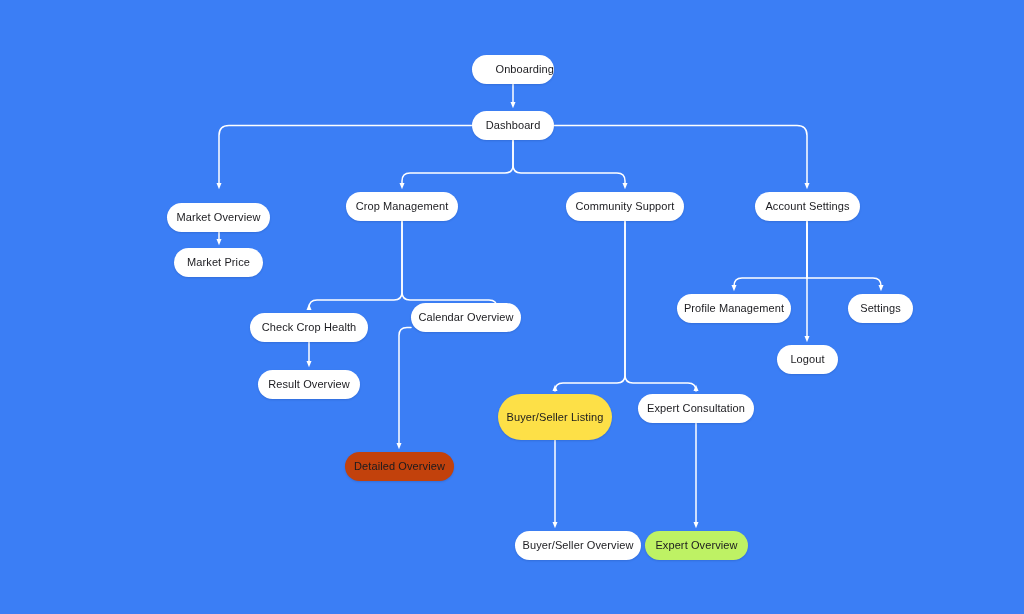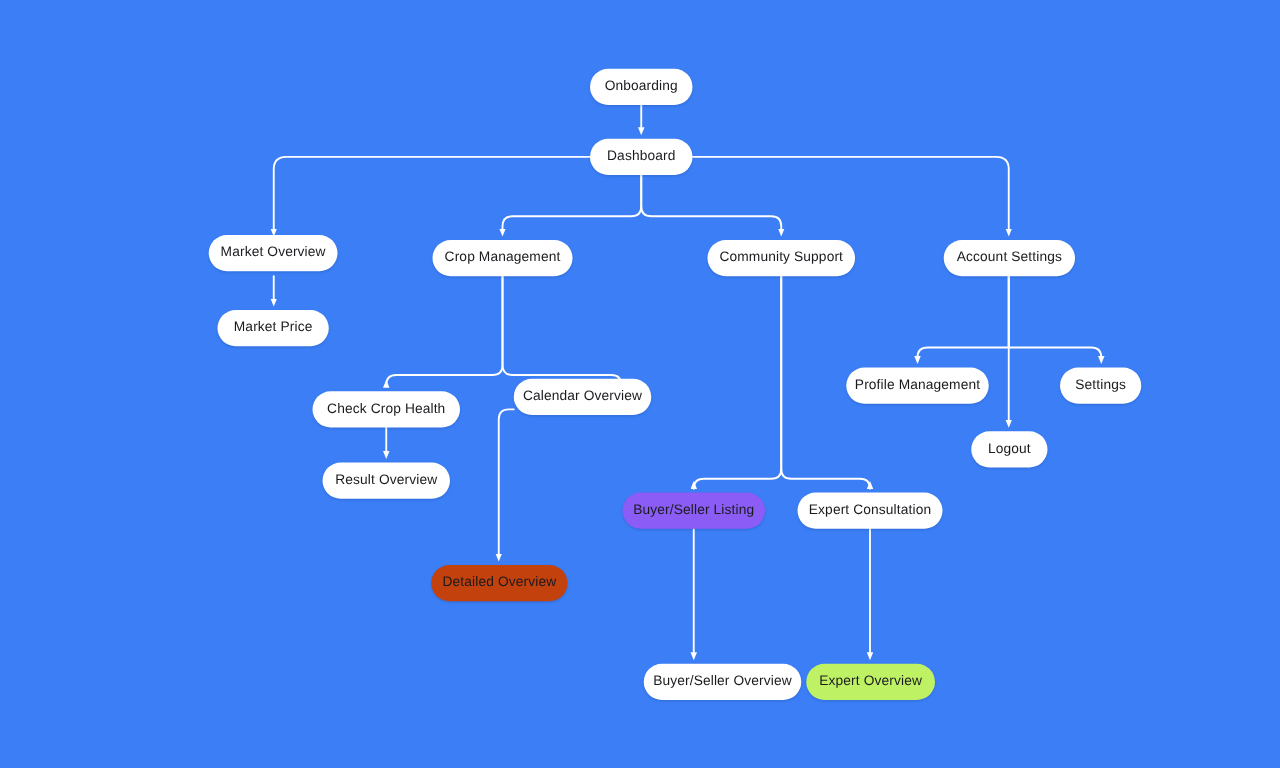--- a/index.html
+++ b/index.html
@@ -83,27 +83,27 @@
       <path d="M696,423 L696,525"></path>
 
       <path d="M807,221 L807,278 Q807,278 799,278 L742,278 Q734,278 734,286 L734,288"></path>
 
       <path d="M807,221 L807,278 Q807,278 815,278 L873,278 Q881,278 881,286 L881,288"></path>
 
       <path d="M807,221 L807,339"></path>
     </g>
   </svg>
 
-  <div class="node" style="left: 472px; top: 55px; width: 82px; height: 29px; background: rgb(255, 255, 255); color: rgb(27, 27, 31);">
+  <div class="node" style="left: 472px; top: 55px; width: 82px; height: 29px; background: rgb(255, 255, 255); color: rgb(27, 27, 31); justify-content: flex-end;">
     <span>Onboarding</span>
   </div>
   <div class="node" style="left: 472px; top: 111px; width: 82px; height: 29px; background: rgb(255, 255, 255); color: rgb(27, 27, 31);">
     <span>Dashboard</span>
   </div>
-  <div class="node" style="left: 167px; top: 188px; width: 103px; height: 29px; background: rgb(255, 255, 255); color: rgb(27, 27, 31);">
+  <div class="node" style="left: 167px; top: 203px; width: 103px; height: 29px; background: rgb(255, 255, 255); color: rgb(27, 27, 31);">
     <span>Market Overview</span>
   </div>
   <div class="node" style="left: 346px; top: 192px; width: 112px; height: 29px; background: rgb(255, 255, 255); color: rgb(27, 27, 31);">
     <span>Crop Management</span>
   </div>
   <div class="node" style="left: 566px; top: 192px; width: 118px; height: 29px; background: rgb(255, 255, 255); color: rgb(27, 27, 31);">
     <span>Community Support</span>
   </div>
   <div class="node" style="left: 755px; top: 192px; width: 105px; height: 29px; background: rgb(255, 255, 255); color: rgb(27, 27, 31);">
     <span>Account Settings</span>
@@ -125,21 +125,21 @@
   </div>
   <div class="node" style="left: 677px; top: 294px; width: 114px; height: 29px; background: rgb(255, 255, 255); color: rgb(27, 27, 31);">
     <span>Profile Management</span>
   </div>
   <div class="node" style="left: 848px; top: 294px; width: 65px; height: 29px; background: rgb(255, 255, 255); color: rgb(27, 27, 31);">
     <span>Settings</span>
   </div>
   <div class="node" style="left: 777px; top: 345px; width: 61px; height: 29px; background: rgb(255, 255, 255); color: rgb(27, 27, 31);">
     <span>Logout</span>
   </div>
-  <div class="node" style="left: 498px; top: 394px; width: 114px; height: 29px; background: #8b5cf6; color: rgb(27, 27, 31);">
+  <div class="node" style="left: 498px; top: 394px; width: 114px; height: 46px; background: #fde047; color: rgb(27, 27, 31);">
     <span>Buyer/Seller Listing</span>
   </div>
   <div class="node" style="left: 638px; top: 394px; width: 116px; height: 29px; background: rgb(255, 255, 255); color: rgb(27, 27, 31);">
     <span>Expert Consultation</span>
   </div>
   <div class="node" style="left: 515px; top: 531px; width: 126px; height: 29px; background: rgb(255, 255, 255); color: rgb(27, 27, 31);">
     <span>Buyer/Seller Overview</span>
   </div>
   <div class="node" style="left: 645px; top: 531px; width: 103px; height: 29px; background: #bef264; color: rgb(27, 27, 31);">
     <span>Expert Overview</span>

